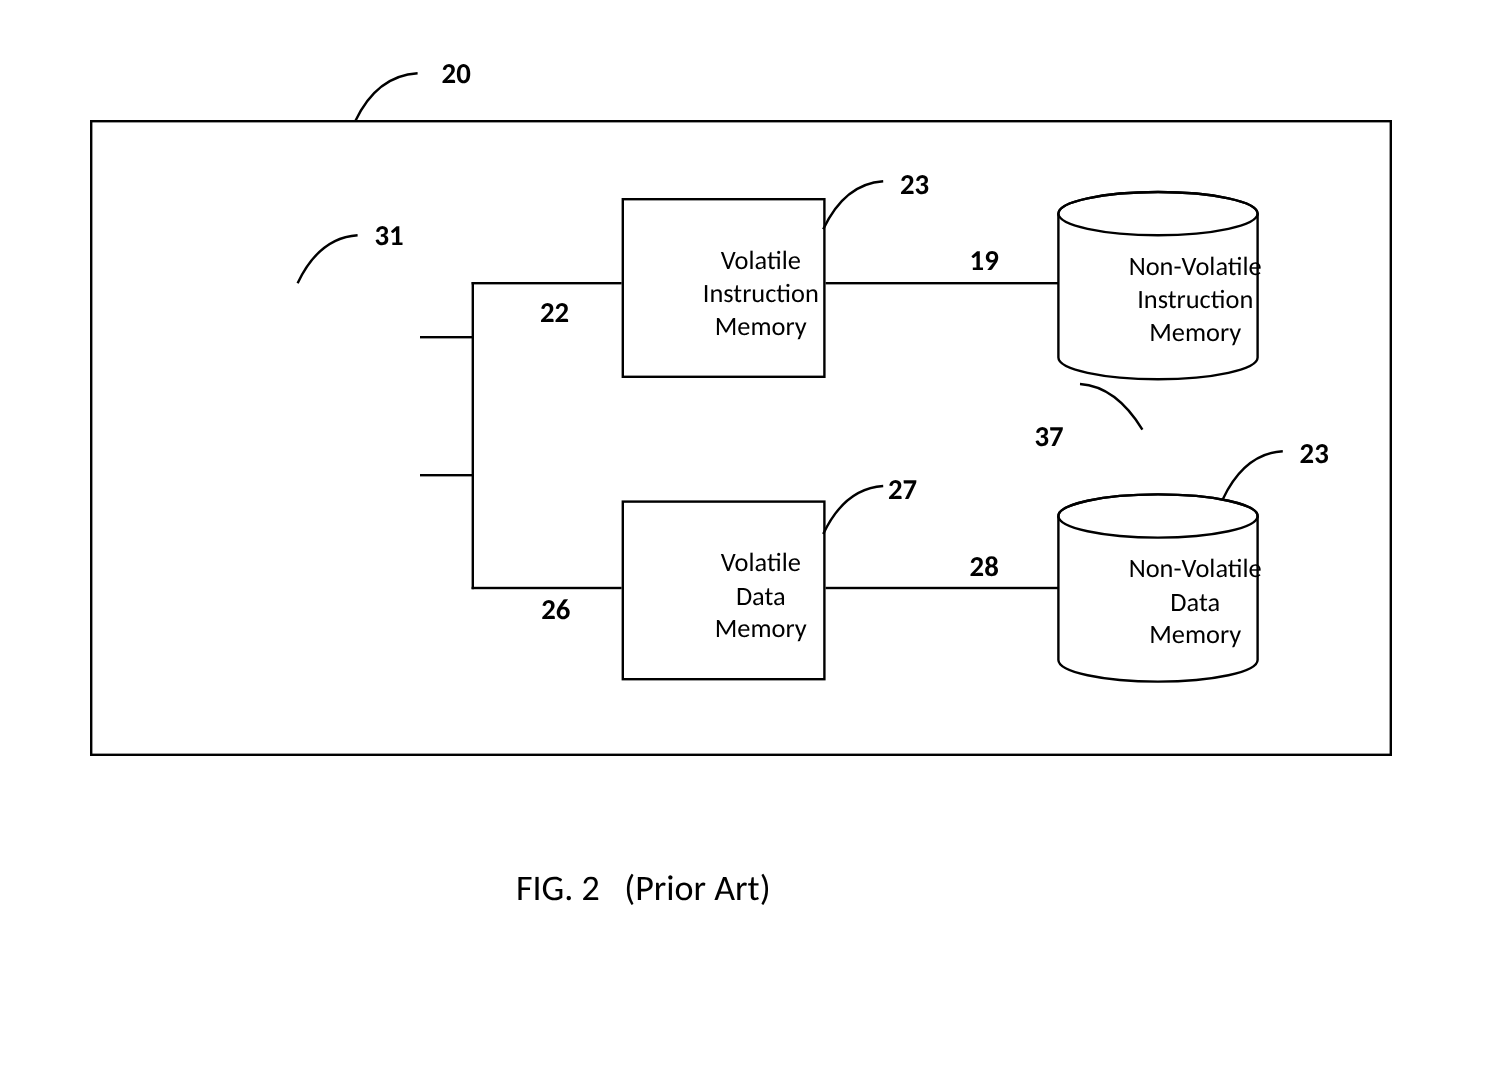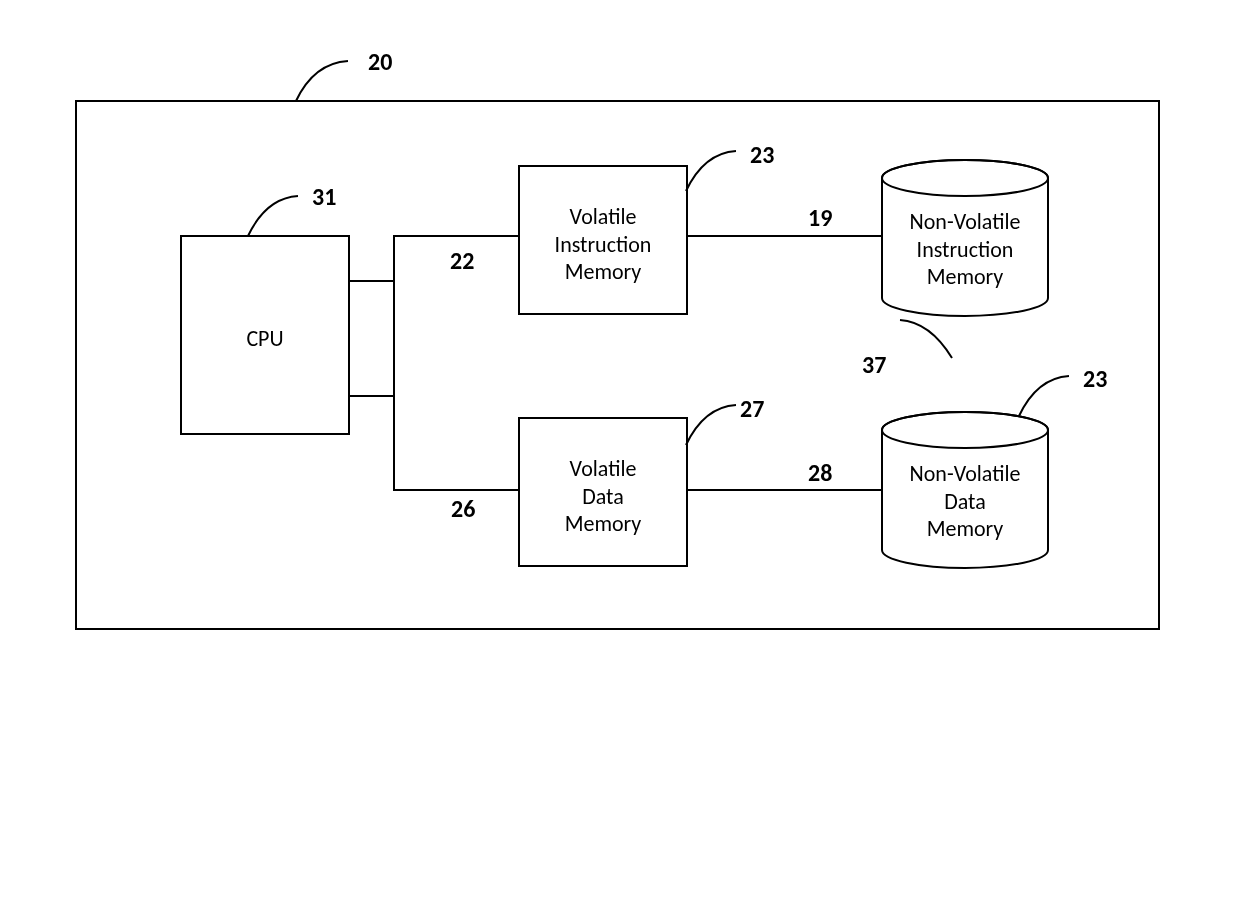--- a/index.html
+++ b/index.html
@@ -26,20 +26,21 @@
   .label {
     font-size: 24px;
     white-space: nowrap;
     font-weight: bold;
   }
   .block-label {
     font-size: 22px;
     text-align: center;
     line-height: 1.25;
     width: 100%;
+    padding-left: 31px;
   }
   .caption {
     font-size: 30px;
     white-space: nowrap;
   }
   .line {
     background: #000;
   }
   svg {
     position: absolute;
@@ -51,23 +52,20 @@
 
 <div class="canvas">
 
   <div class="box" style="left:75px; top:100px; width:1085px; height:530px;"></div>
 
   <svg style="left:290px; top:55px; width:70px; height:50px;">
     <path d="M6,46 Q24,8 58,6" fill="none" stroke="#000" stroke-width="2"></path>
   </svg>
   <div class="label" style="left:368px; top:47px;">20</div>
 
-  <div class="box" style="left:180px; top:235px; width:170px; height:200px;">
-    <div class="block-label" style="position:absolute; top:88px; left:0;">CPU</div>
-  </div>
   <svg style="left:242px; top:190px; width:62px; height:50px;">
     <path d="M6,46 Q24,8 56,6" fill="none" stroke="#000" stroke-width="2"></path>
   </svg>
   <div class="label" style="left:312px; top:182px;">31</div>
 
   <div class="box" style="left:518px; top:165px; width:170px; height:150px;">
     <div class="block-label" style="position:absolute; top:36px; left:0;">
       <span>Volatile</span><br>
       <span>Instruction</span><br>
       <span>Memory</span>
@@ -131,14 +129,17 @@
 
   <div class="line" style="left:393px; top:489px; width:125px; height:2px;"></div>
   <div class="label" style="left:451px; top:494px;">26</div>
 
   <div class="line" style="left:688px; top:235px; width:194px; height:2px;"></div>
   <div class="label" style="left:808px; top:203px;">19</div>
 
   <div class="line" style="left:688px; top:489px; width:194px; height:2px;"></div>
   <div class="label" style="left:808px; top:458px;">28</div>
 
+  <div class="caption" style="left:430px; top:722px;">
+    <span>FIG. 2</span>&nbsp;&nbsp;&nbsp;<span>(Prior Art)</span>
+  </div>
 
 </div>
 
 </body></html>

